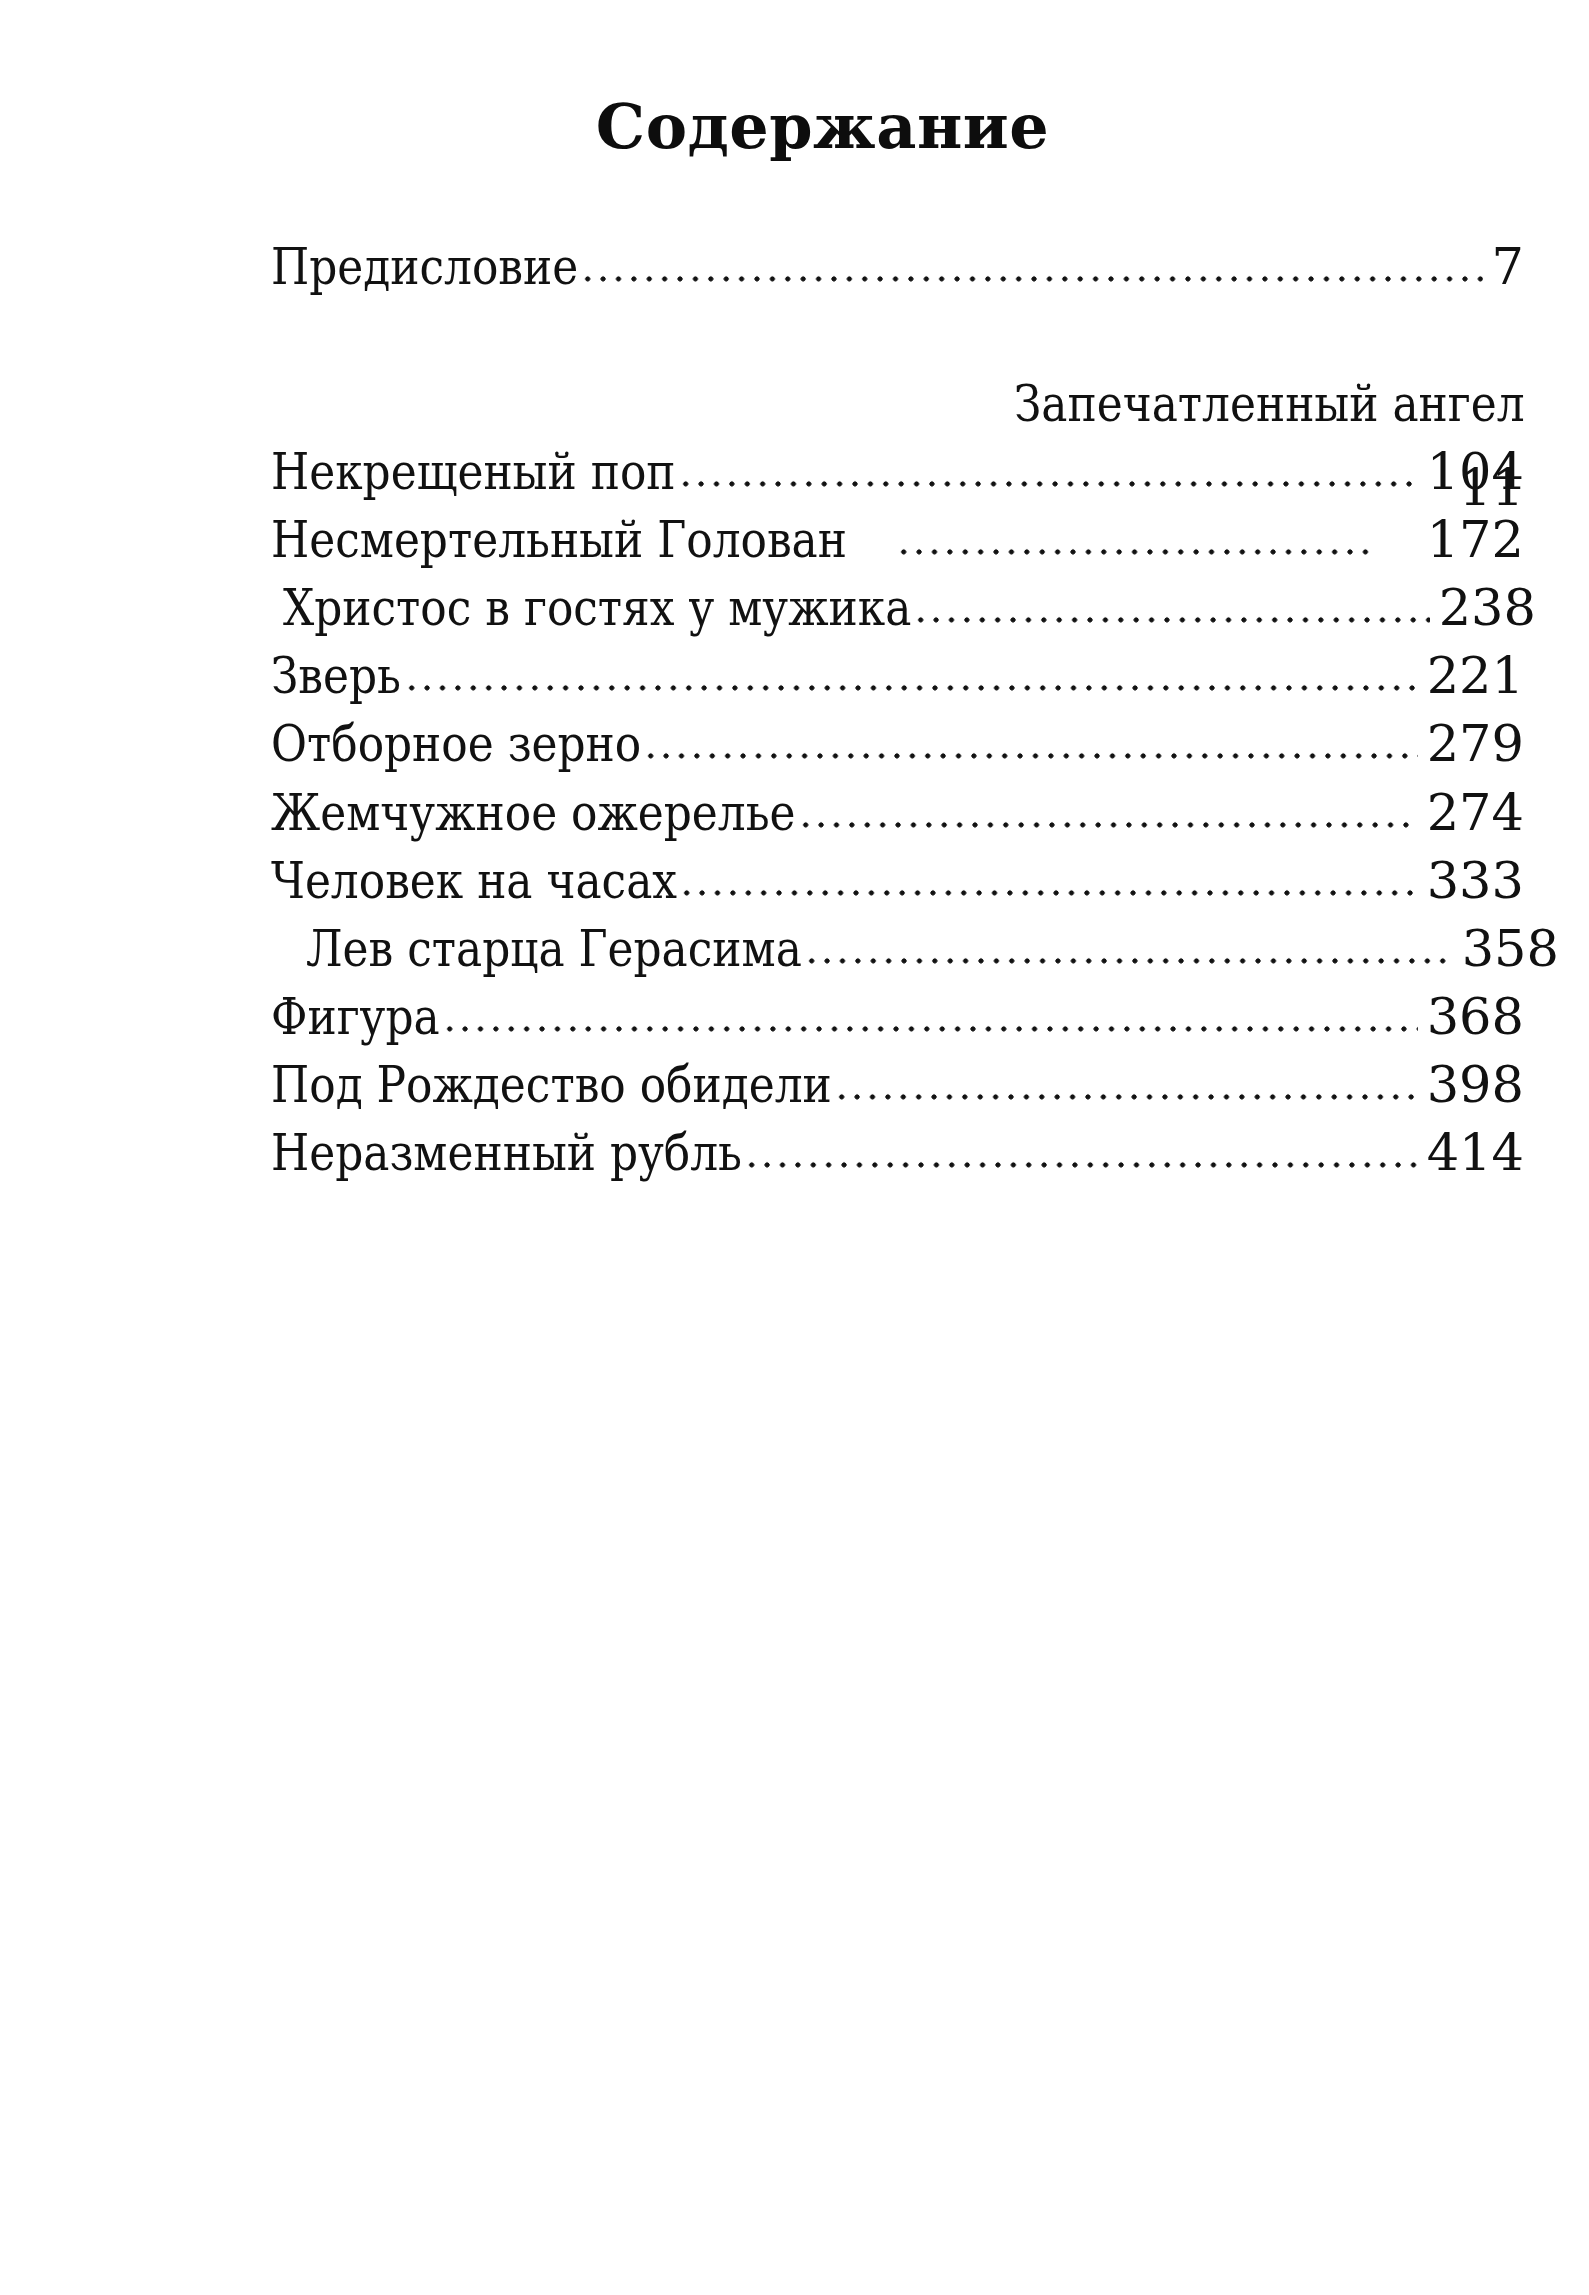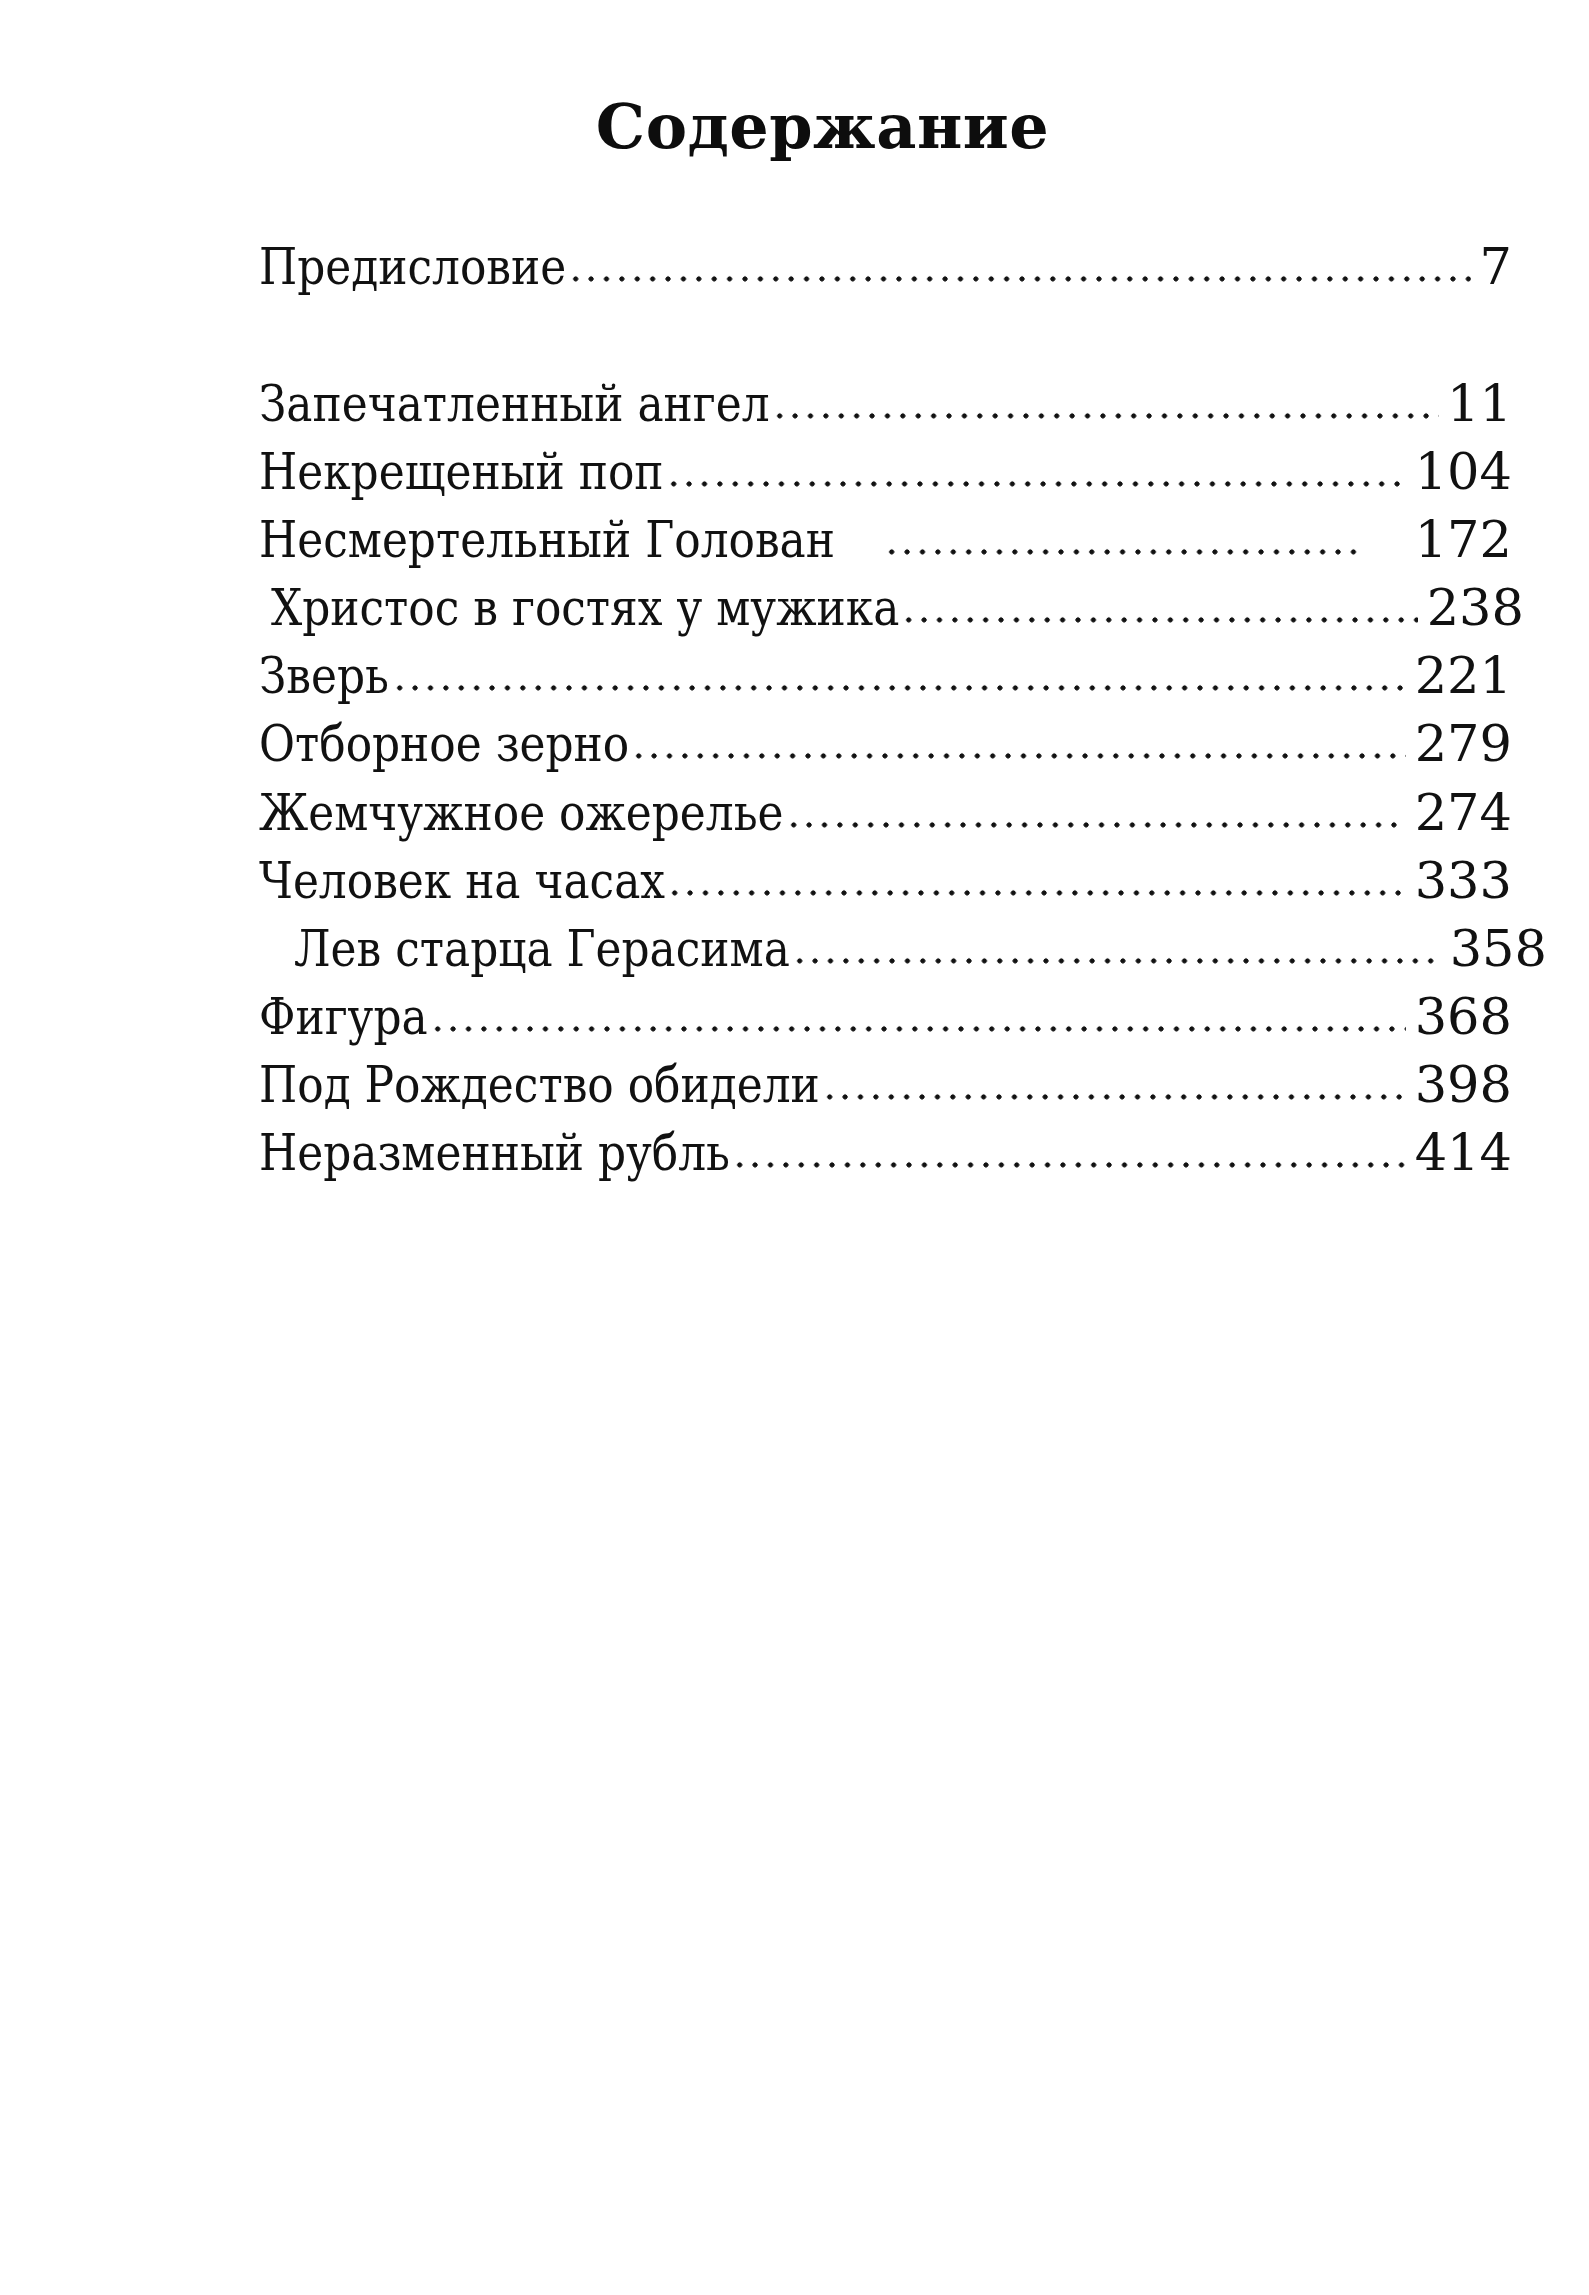--- a/index.html
+++ b/index.html
@@ -38,21 +38,21 @@
       box-sizing: border-box;
     }
     .toc {
       position: absolute;
       left: 259px;
       width: 1253px;
       top: 0;
     }
     .row {
       position: absolute;
-      left: 0;
+      left: 12px;
       width: 1253px;
       height: 68px;
       display: flex;
       align-items: flex-end;
       font-family: "DejaVu Serif", "Liberation Serif", serif;
       font-size: 51px;
       line-height: 68px;
       color: #111111;
       white-space: nowrap;
     }
@@ -87,21 +87,21 @@
   <div class="title">Содержание</div>
 
   <div class="toc">
 
     <div class="row" style="top:233px;">
       <span class="label" style="margin-right: -51px;">Предисловие</span>
       <span class="leader"></span>
       <span class="num">7</span>
     </div>
 
-    <div class="row" style="top:370px;">
+    <div class="row" style="top:370px;flex-direction:column;">
       <span class="label" style="margin-right: -84px;">Запечатленный ангел</span>
       <span class="leader"></span>
       <span class="num">11</span>
     </div>
 
     <div class="row" style="top:438px;">
       <span class="label" style="margin-right: -66px;">Некрещеный поп</span>
       <span class="leader"></span>
       <span class="num">104</span>
     </div>

